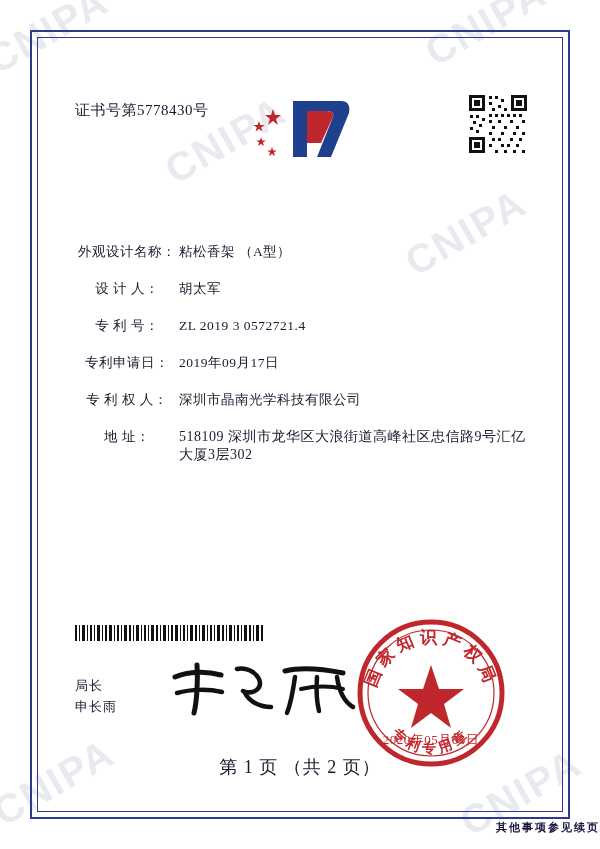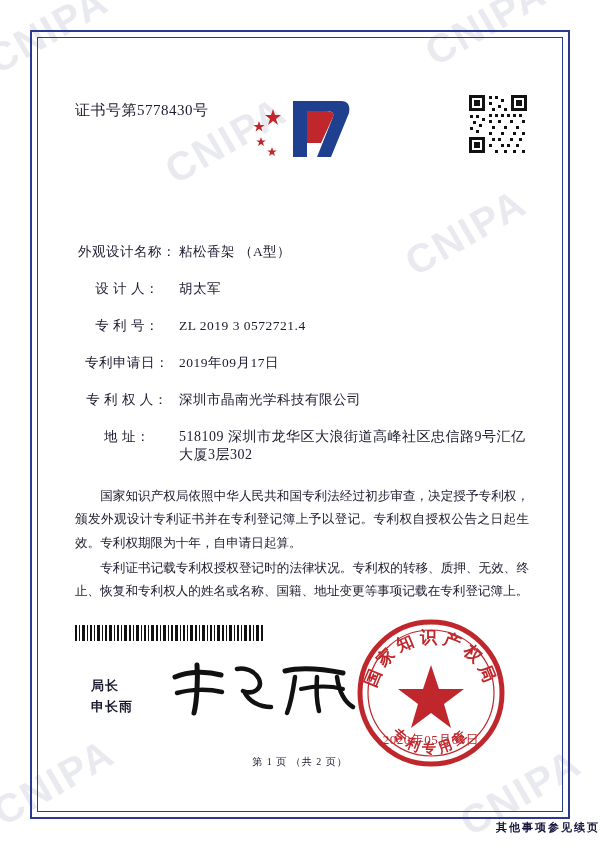--- a/index.html
+++ b/index.html
@@ -146,26 +146,25 @@
     position: absolute;
     left: 38px;
     top: 588px;
     width: 190px;
     height: 16px;
   }
 
   
   .sig-labels {
     position: absolute;
-    left: 54px;
+    left: 38px;
     top: 638px;
     font-size: 13px;
     line-height: 1.65;
     letter-spacing: 1px;
-    font-weight: bold;
   }
   .sig-script {
     position: absolute;
     left: 130px;
     top: 620px;
     width: 210px;
     height: 62px;
   }
 
   
@@ -187,21 +186,21 @@
     letter-spacing: 0.5px;
   }
 
   
   .page-no {
     position: absolute;
     left: 0;
     right: 0;
     top: 718px;
     text-align: center;
-    font-size: 10px;
+    font-size: 18px;
     letter-spacing: 1px;
   }
   .footer-note {
     position: absolute;
     left: 0;
     right: 0;
     bottom: 14px;
     text-align: right;
     font-size: 11px;
     font-weight: bold;
@@ -322,24 +321,20 @@
     <div class="frow">
       <div class="flabel">专 利 权 人：</div>
       <div class="fvalue">深圳市晶南光学科技有限公司</div>
     </div>
     <div class="frow">
       <div class="flabel">地      址：</div>
       <div class="fvalue fvalue-sm">518109 深圳市龙华区大浪街道高峰社区忠信路9号汇亿大厦3层302</div>
     </div>
   </div>
 
-  <div class="paras">
-    <p>国家知识产权局依照中华人民共和国专利法经过初步审查，决定授予专利权，颁发外观设计专利证书并在专利登记簿上予以登记。专利权自授权公告之日起生效。专利权期限为十年，自申请日起算。</p>
-    <p>专利证书记载专利权授权登记时的法律状况。专利权的转移、质押、无效、终止、恢复和专利权人的姓名或名称、国籍、地址变更等事项记载在专利登记簿上。</p>
-  </div>
 
   <div class="barcode">
     <svg viewBox="0 0 190 16" width="190" height="16" preserveAspectRatio="none">
       <g fill="#111">
         <rect x="0" y="0" width="2" height="16"></rect>
           <rect x="4" y="0" width="1" height="16"></rect>
           <rect x="7" y="0" width="3" height="16"></rect>
         <rect x="12" y="0" width="1" height="16"></rect>
           <rect x="15" y="0" width="2" height="16"></rect>
           <rect x="19" y="0" width="1" height="16"></rect>

